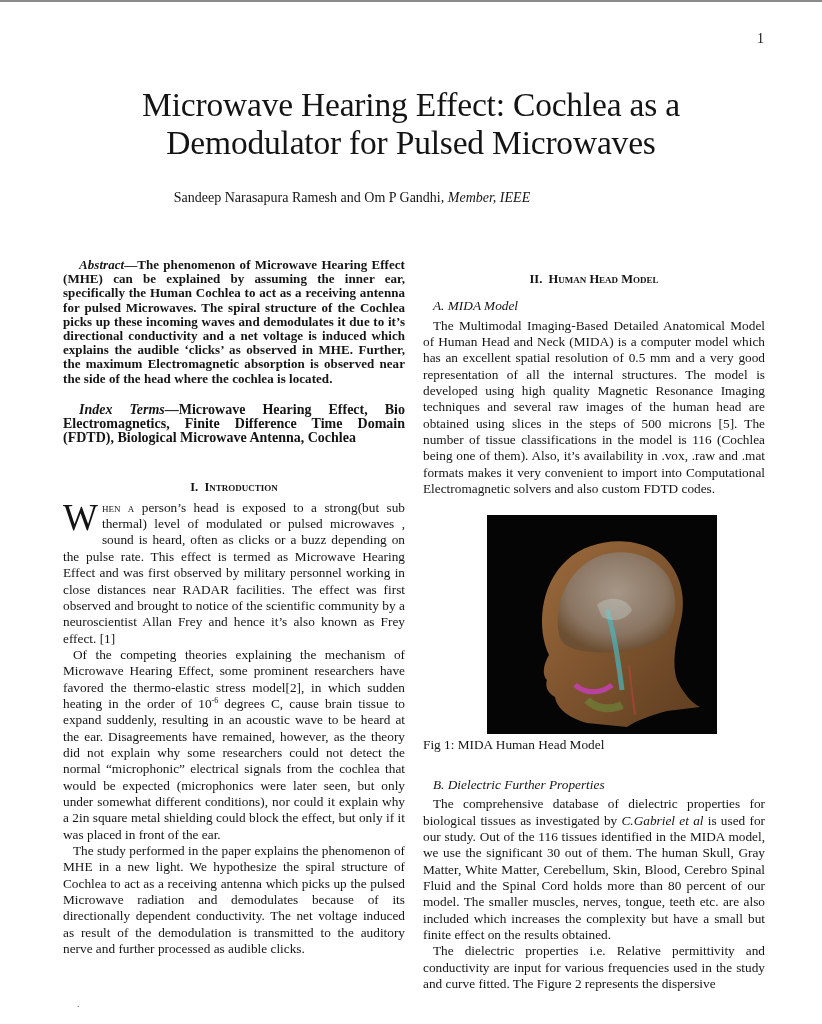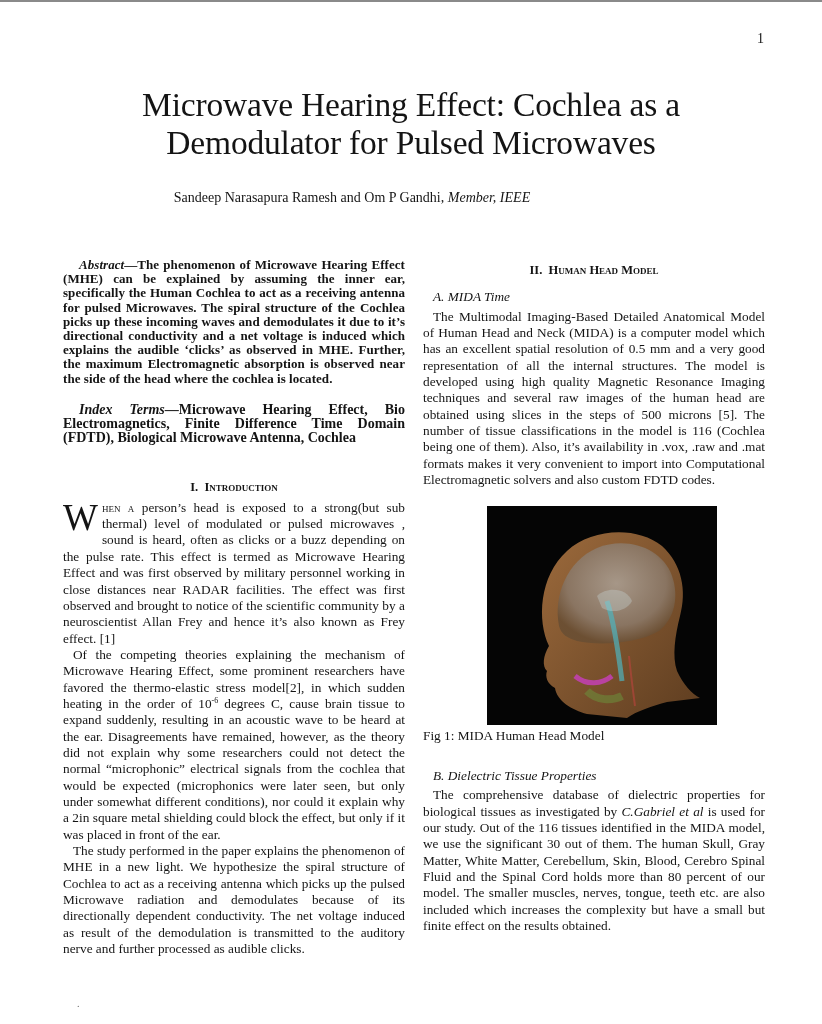--- a/index.html
+++ b/index.html
@@ -32,21 +32,21 @@
   .section-heading .sc { font-variant: small-caps; }
   .intro-heading { margin-top: 34px; margin-bottom: 4px; }
 
   p.body { margin: 0; text-indent: 10px; }
   p.first { text-indent: 0; }
   .dropcap { float: left; font-size: 37px; line-height: 30px; margin: 3px 4px 0 0; padding: 0; }
   .sc-inline { font-variant: small-caps; }
   sup { font-size: 8px; line-height: 0; }
 
   .subsection { font-style: italic; margin: 11px 0 3px 10px; font-size: 13.3px; }
-  .hh-heading { margin-top: 4px; }
+  .hh-heading { margin-top: 13px; }
 
   .figure { position: relative; width: 342px; margin-top: 18px; }
   .figure-image {
     position: relative; margin-left: 64px; width: 230px; height: 219px; background: #050505;
     overflow: hidden;
   }
   .fig-caption { font-size: 13.3px; margin-top: 3px; }
 
   .footnote-dot { position: absolute; left: 77px; top: 996px; font-size: 10px; color: #666; }
 </style>
@@ -72,21 +72,21 @@
   <p class="body first"><span class="dropcap">W</span><span class="sc-inline">hen a</span><span> person’s head is exposed to a strong(but sub thermal) level of modulated or pulsed microwaves , sound is heard, often as clicks or a buzz depending on the pulse rate. This effect is termed as Microwave Hearing Effect and was first observed by military personnel working in close distances near RADAR facilities. The effect was first observed and brought to notice of the scientific community by a neuroscientist Allan Frey and hence it’s also known as Frey effect. [1]</span></p>
 
   <p class="body"><span>Of the competing theories explaining the mechanism of Microwave Hearing Effect, some prominent researchers have favored the thermo-elastic stress model[2], in which sudden heating in the order of 10</span><sup>-6</sup><span> degrees C, cause brain tissue to expand suddenly, resulting in an acoustic wave to be heard at the ear. Disagreements have remained, however, as the theory did not explain why some researchers could not detect the normal “microphonic” electrical signals from the cochlea that would be expected (microphonics were later seen, but only under somewhat different conditions), nor could it explain why a 2in square metal shielding could block the effect, but only if it was placed in front of the ear.</span></p>
 
   <p class="body">The study performed in the paper explains the phenomenon of MHE in a new light. We hypothesize the spiral structure of Cochlea to act as a receiving antenna which picks up the pulsed Microwave radiation and demodulates because of its directionally dependent conductivity. The net voltage induced as result of the demodulation is transmitted to the auditory nerve and further processed as audible clicks.</p>
 </div>
 
 <div class="col col-right">
   <h2 class="section-heading hh-heading"><span>II.</span>&nbsp;&nbsp;<span class="sc">Human Head Model</span></h2>
 
-  <div class="subsection">A.   MIDA Time</div>
+  <div class="subsection">A.   MIDA Model</div>
   <p class="body">The Multimodal Imaging-Based Detailed Anatomical Model of Human Head and Neck (MIDA) is a computer model which has an excellent spatial resolution of 0.5 mm and a very good representation of all the internal structures. The model is developed using high quality Magnetic Resonance Imaging techniques and several raw images of the human head are obtained using slices in the steps of 500 microns [5]. The number of tissue classifications in the model is 116 (Cochlea being one of them). Also, it’s availability in .vox, .raw and .mat formats makes it very convenient to import into Computational Electromagnetic solvers and also custom FDTD codes.</p>
 
   <div class="figure">
     <div class="figure-image">
       <svg width="230" height="219" viewBox="0 0 230 219">
         <defs>
           <radialGradient id="brain" cx="50%" cy="40%" r="60%">
             <stop offset="0%" stop-color="#a89a8c"></stop>
             <stop offset="70%" stop-color="#8a7664"></stop>
             <stop offset="100%" stop-color="#6b4f33"></stop>
@@ -101,17 +101,18 @@
         <path d="M120 95 C125 110 130 135 135 175" stroke="#4fb4bd" stroke-width="5" fill="none" opacity="0.7"></path>
         <path d="M88 170 C100 180 115 178 125 170" stroke="#c43fb5" stroke-width="5" fill="none" opacity="0.85"></path>
         <path d="M100 185 C110 195 125 195 135 190" stroke="#6d8a3a" stroke-width="8" fill="none" opacity="0.6"></path>
         <path d="M142 150 C144 170 146 185 148 200" stroke="#b0443a" stroke-width="2" fill="none" opacity="0.7"></path>
         <path d="M110 90 C120 80 140 82 145 95 C140 105 125 108 115 102 Z" fill="#c9d6d8" opacity="0.35"></path>
       </svg>
     </div>
     <div class="fig-caption">Fig 1: MIDA Human Head Model</div>
   </div>
 
-  <div class="subsection" style="margin-top:23px">B.   Dielectric Tissue Properties</div>
+  <div class="subsection" style="margin-top:23px">B.   Dielectric Further Properties</div>
   <p class="body"><span>The comprehensive database of dielectric properties for biological tissues as investigated by </span><em>C.Gabriel et al</em><span> is used for our study. Out of the 116 tissues identified in the MIDA model, we use the significant 30 out of them. The human Skull, Gray Matter, White Matter, Cerebellum, Skin, Blood, Cerebro Spinal Fluid and the Spinal Cord holds more than 80 percent of our model. The smaller muscles, nerves, tongue, teeth etc. are also included which increases the complexity but have a small but finite effect on the results obtained.</span></p>
+  <p class="body">The dielectric properties i.e. Relative permittivity and conductivity are input for various frequencies used in the study and curve fitted. The Figure 2 represents the dispersive</p>
 </div>
 
 <div class="footnote-dot">.</div>
 
 </body></html>

